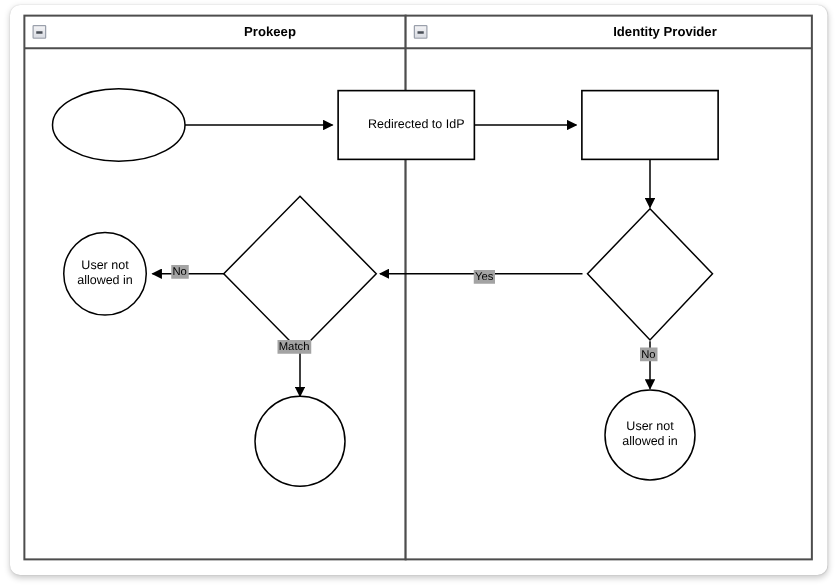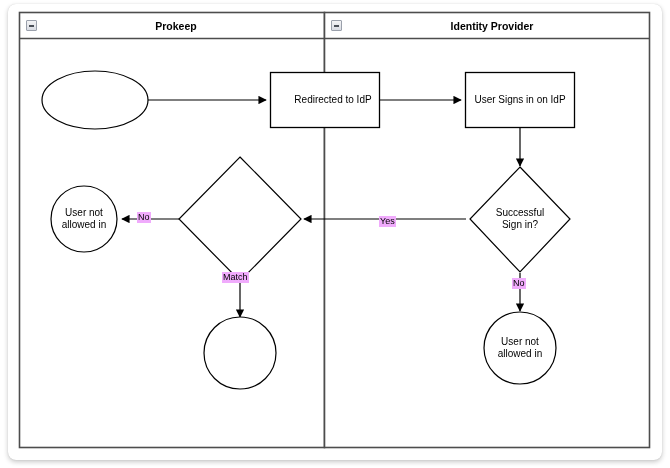--- a/index.html
+++ b/index.html
@@ -53,27 +53,28 @@
     pointer-events: none;
   }
   .pool-title {
     position: absolute;
     text-align: center;
     font-family: "Liberation Sans", sans-serif;
     font-size: 10.5px;
     font-weight: bold;
     color: #000000;
     line-height: 14px;
+    padding-left: 40px;
   }
   .edge-label {
     position: absolute;
     font-family: "Liberation Sans", sans-serif;
     font-size: 9px;
     color: #000000;
-    background: #f0abfc;
+    background: #a3a3a3;
     padding: 0 1px;
     line-height: 11px;
     white-space: nowrap;
   }
   .collapse-icon {
     position: absolute;
     width: 11px;
     height: 11px;
     background: linear-gradient(#f3f3f5, #d9dce3);
     border: 1px solid #9aa0ab;
@@ -166,24 +167,21 @@
 
     <div class="collapse-icon" style="left:26px; top:20px;"></div>
     <div class="collapse-icon" style="left:331px; top:20px;"></div>
 
     <div class="pool-title" style="left:36px; top:19px; width:280px;">Prokeep</div>
     <div class="pool-title" style="left:342px; top:19px; width:300px;">Identity Provider</div>
 
 
     <div class="node-label" style="left:272px; top:94px; width:122px;">Redirected to IdP</div>
 
-    <div class="node-label" style="left:467px; top:94px; width:106px;">User Signs in on IdP</div>
 
-    <div class="node-label" style="left:472px; top:207px; width:96px;">Successful
-Sign in?</div>
 
 
     <div class="node-label" style="left:46px; top:207px; width:76px;">User not
 allowed in</div>
 
 
     <div class="node-label" style="left:478px; top:336px; width:84px;">User not
 allowed in</div>
 
     <div class="edge-label" style="left:379px; top:216px;">Yes</div>

